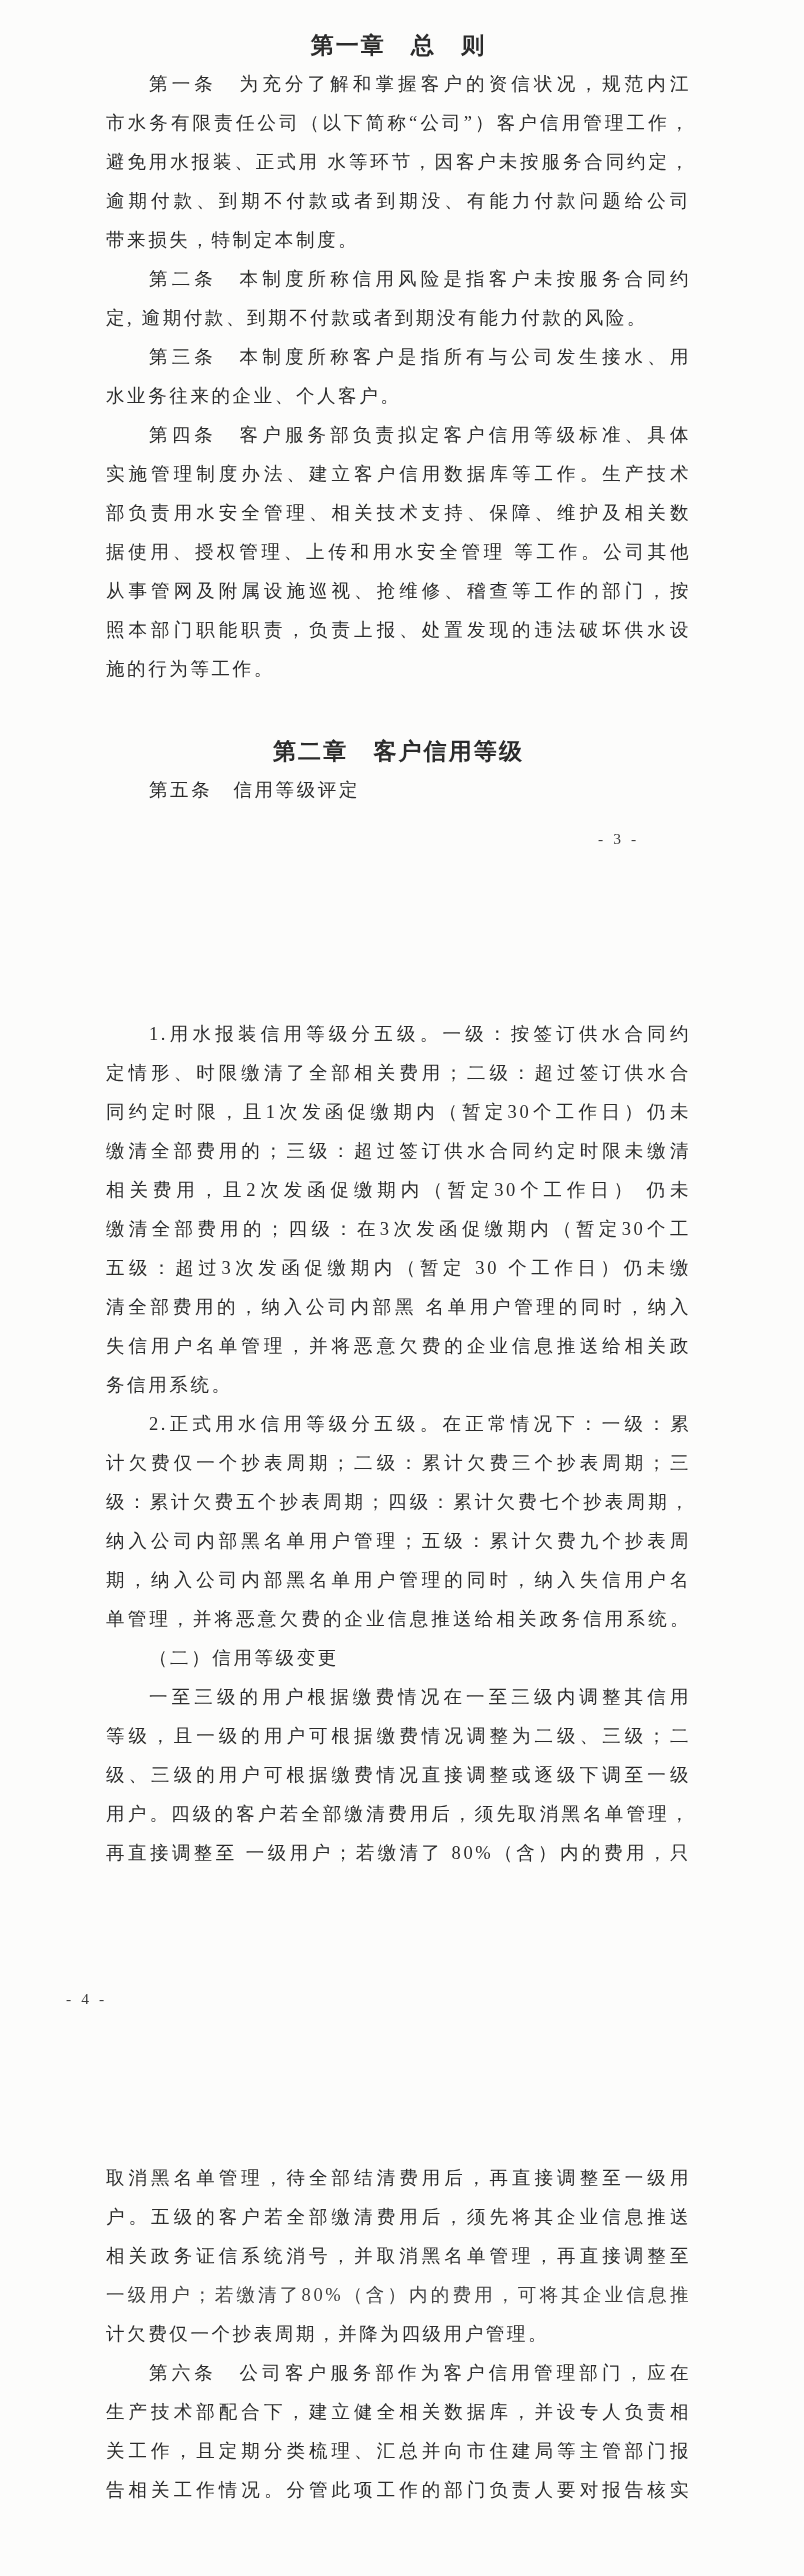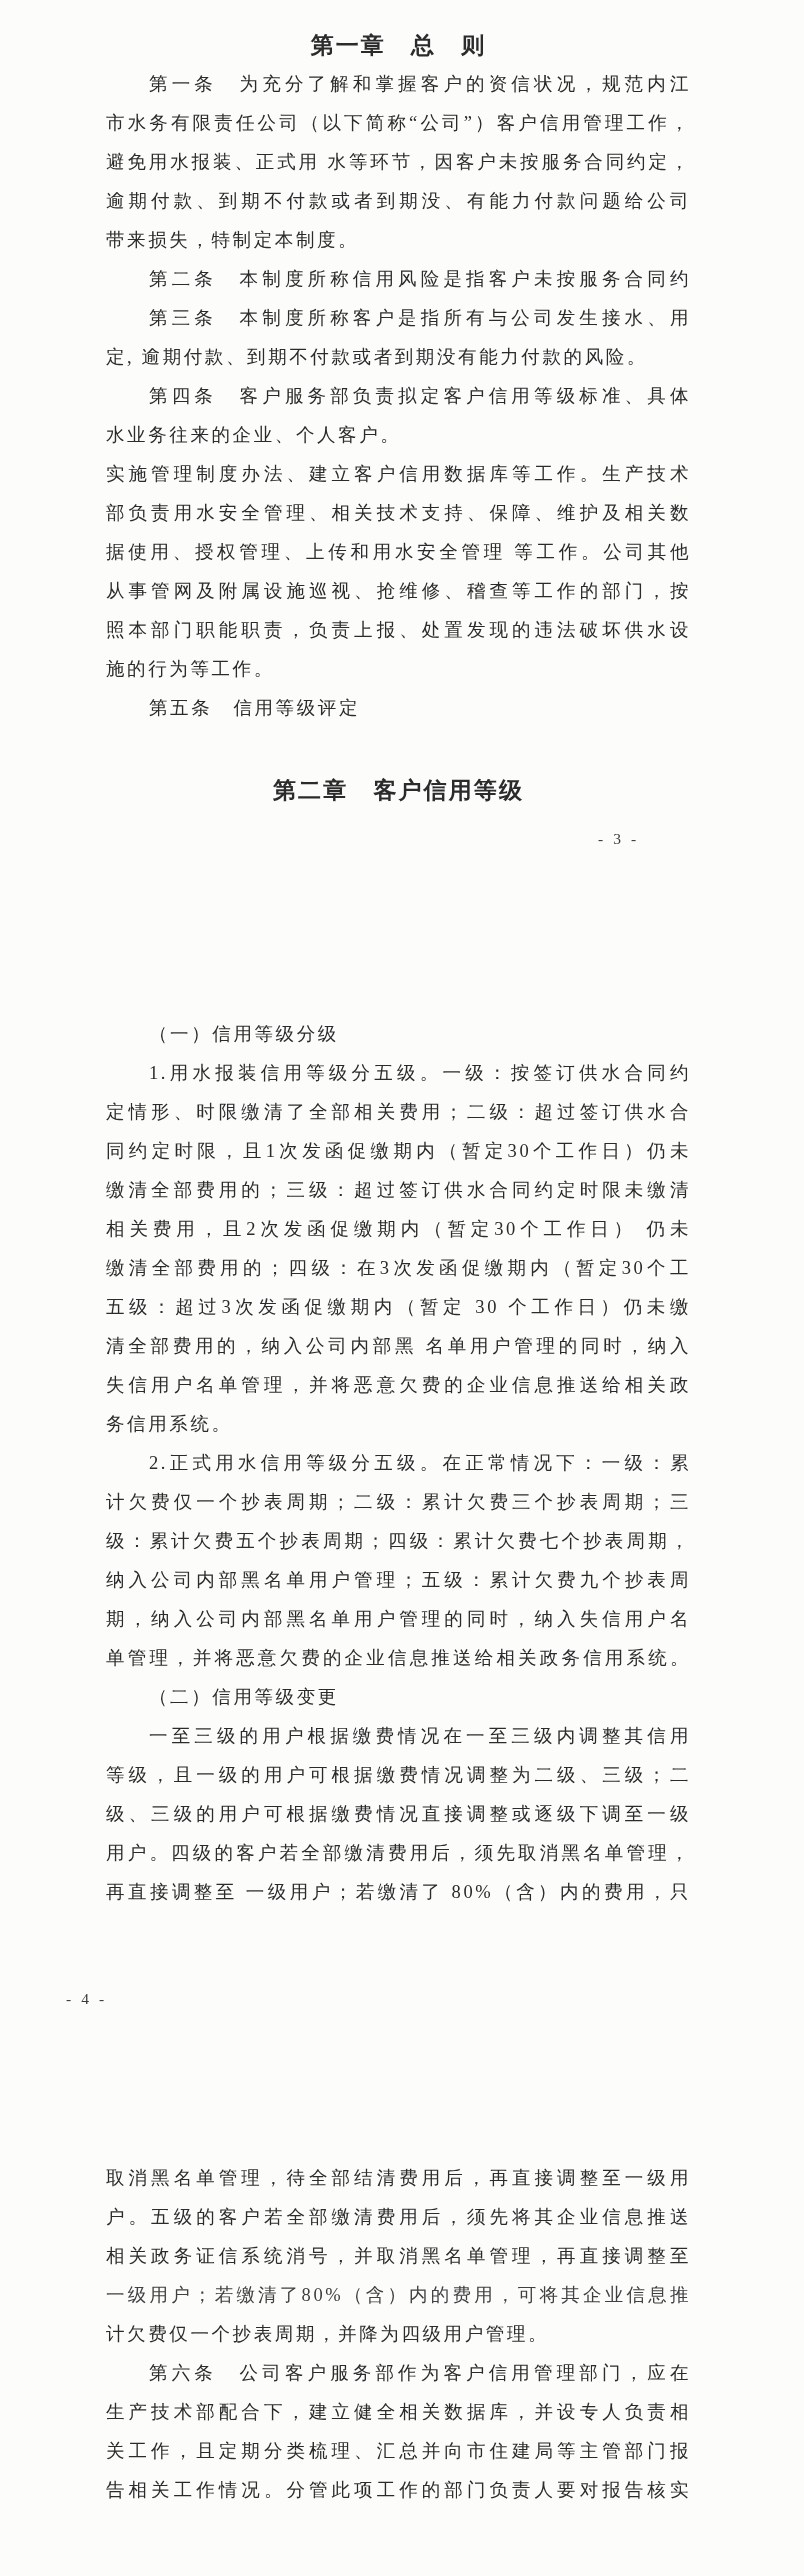--- a/index.html
+++ b/index.html
@@ -57,36 +57,35 @@
 
 <div id="doc">
     <div class="page page-0">
       <div class="ln chapter" style="color: rgb(43, 43, 43);">第一章　总　则</div>
       <div class="ln indent justify" style="color: rgb(43, 43, 43);">第一条　为充分了解和掌握客户的资信状况，规范内江</div>
       <div class="ln justify" style="color: rgb(43, 43, 43);">市水务有限责任公司（以下简称“公司”）客户信用管理工作，</div>
       <div class="ln justify" style="color: rgb(43, 43, 43);">避免用水报装、正式用 水等环节，因客户未按服务合同约定，</div>
       <div class="ln justify" style="color: rgb(43, 43, 43);">逾期付款、到期不付款或者到期没、有能力付款问题给公司</div>
       <div class="ln" style="color: rgb(43, 43, 43);">带来损失，特制定本制度。</div>
       <div class="ln indent justify" style="color: rgb(43, 43, 43);">第二条　本制度所称信用风险是指客户未按服务合同约</div>
+      <div class="ln" style="color: rgb(43, 43, 43);">定, 逾期付款、到期不付款或者到期没有能力付款的风险。</div>
       <div class="ln indent justify" style="color: rgb(43, 43, 43);">第三条　本制度所称客户是指所有与公司发生接水、用</div>
-      <div class="ln" style="color: rgb(43, 43, 43);">定, 逾期付款、到期不付款或者到期没有能力付款的风险。</div>
+      <div class="ln" style="color: rgb(43, 43, 43);">水业务往来的企业、个人客户。</div>
       <div class="ln indent justify" style="color: rgb(43, 43, 43);">第四条　客户服务部负责拟定客户信用等级标准、具体</div>
-      <div class="ln" style="color: rgb(43, 43, 43);">水业务往来的企业、个人客户。</div>
       <div class="ln justify" style="color: rgb(43, 43, 43);">实施管理制度办法、建立客户信用数据库等工作。生产技术</div>
       <div class="ln justify" style="color: rgb(43, 43, 43);">部负责用水安全管理、相关技术支持、保障、维护及相关数</div>
       <div class="ln justify" style="color: rgb(43, 43, 43);">据使用、授权管理、上传和用水安全管理 等工作。公司其他</div>
       <div class="ln justify" style="color: rgb(43, 43, 43);">从事管网及附属设施巡视、抢维修、稽查等工作的部门，按</div>
       <div class="ln justify" style="color: rgb(43, 43, 43);">照本部门职能职责，负责上报、处置发现的违法破坏供水设</div>
       <div class="ln" style="color: rgb(43, 43, 43);">施的行为等工作。</div>
+      <div class="ln chapter" style="color: rgb(43, 43, 43);">第二章　客户信用等级</div>
       <div class="ln indent" style="color: rgb(43, 43, 43);">第五条　信用等级评定</div>
-      <div class="ln chapter" style="color: rgb(43, 43, 43);">第二章　客户信用等级</div>
     </div>
     <div class="pgnum pg-0">- 3 -</div>
     <div class="page page-1">
-      <div class="ln indent" style="color: rgb(43, 43, 43);">（一）信用等级分级</div>
       <div class="ln indent justify" style="color: rgb(43, 43, 43);">1.用水报装信用等级分五级。一级：按签订供水合同约</div>
       <div class="ln justify" style="color: rgb(43, 43, 43);">定情形、时限缴清了全部相关费用；二级：超过签订供水合</div>
       <div class="ln justify" style="color: rgb(43, 43, 43);">同约定时限，且1次发函促缴期内（暂定30个工作日）仍未</div>
       <div class="ln justify" style="color: rgb(43, 43, 43);">缴清全部费用的；三级：超过签订供水合同约定时限未缴清</div>
       <div class="ln justify" style="color: rgb(43, 43, 43);">相关费用，且2次发函促缴期内（暂定30个工作日） 仍未</div>
       <div class="ln justify" style="color: rgb(43, 43, 43);">缴清全部费用的；四级：在3次发函促缴期内（暂定30个工</div>
       <div class="ln justify" style="color: rgb(43, 43, 43);">五级：超过3次发函促缴期内（暂定 30 个工作日）仍未缴</div>
       <div class="ln justify" style="color: rgb(43, 43, 43);">清全部费用的，纳入公司内部黑 名单用户管理的同时，纳入</div>
       <div class="ln justify" style="color: rgb(43, 43, 43);">失信用户名单管理，并将恶意欠费的企业信息推送给相关政</div>
       <div class="ln" style="color: rgb(43, 43, 43);">务信用系统。</div>

